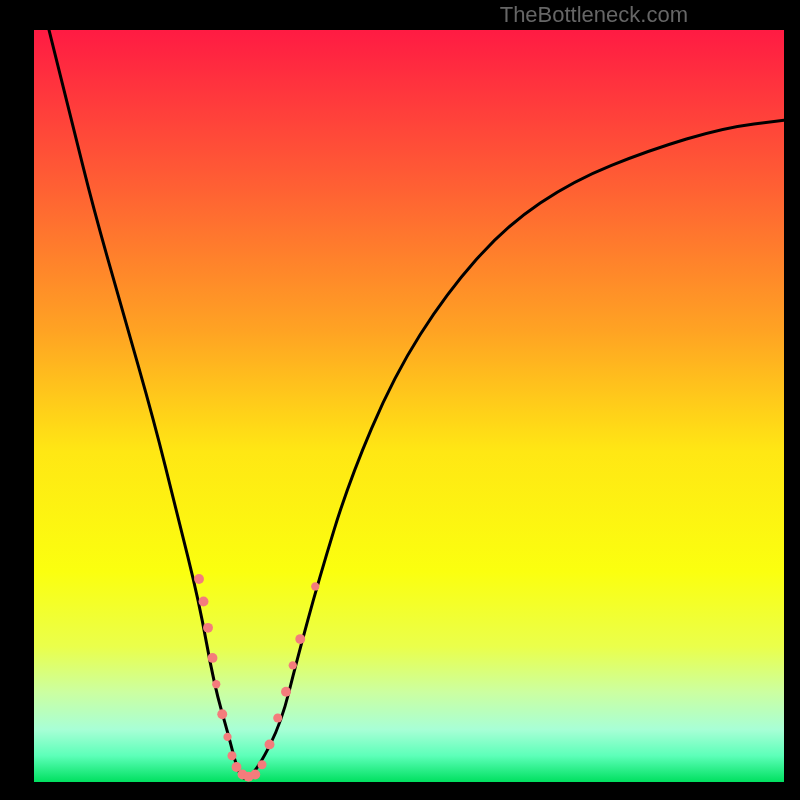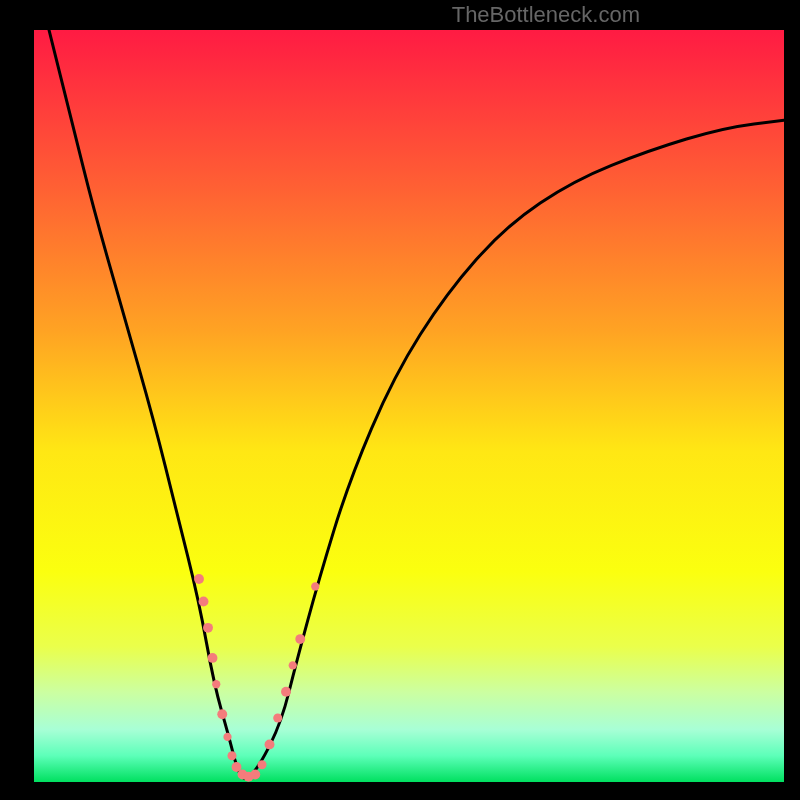--- a/index.html
+++ b/index.html
@@ -9,20 +9,21 @@
     height: 800px;
     overflow: hidden;
     background: #000;
     font-family: Arial, Helvetica, sans-serif;
   }
   #stage {
     position: relative;
     width: 648px;
     height: 800px;
     background: #000;
+    padding-left: 48px;
   }
   #plot-bg {
     position: absolute;
   }
   #watermark {
     position: absolute;
     top: 2px;
     right: 8px;
     color: #666;
     font-size: 22px;

